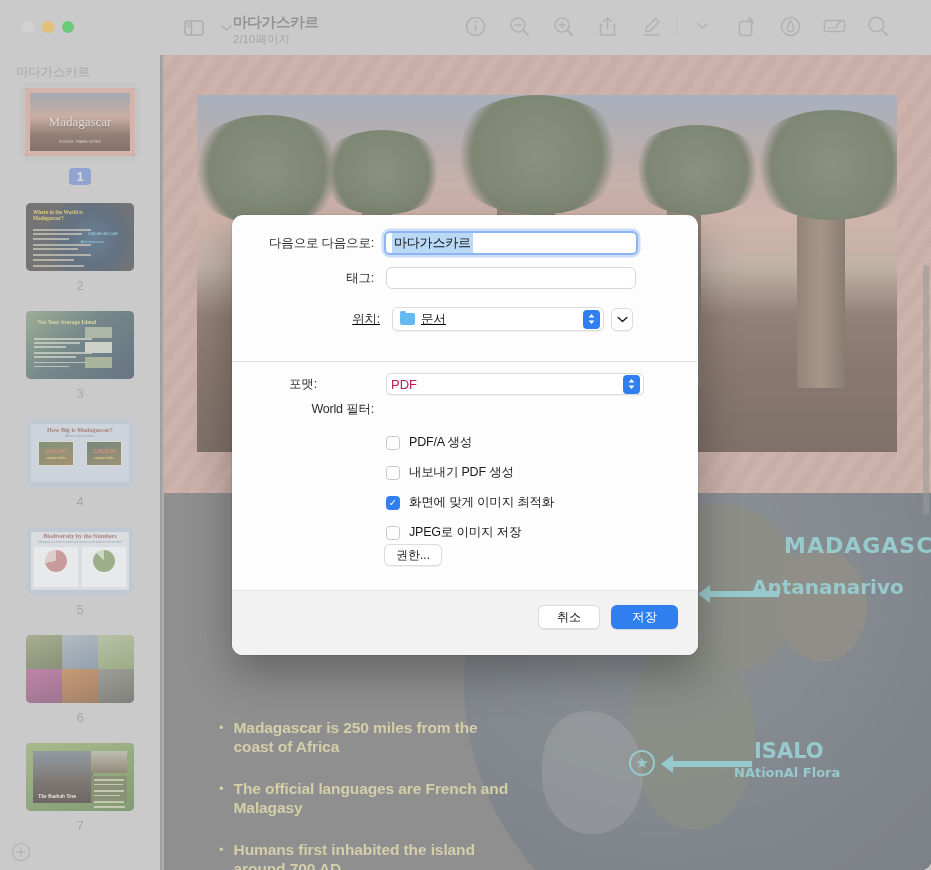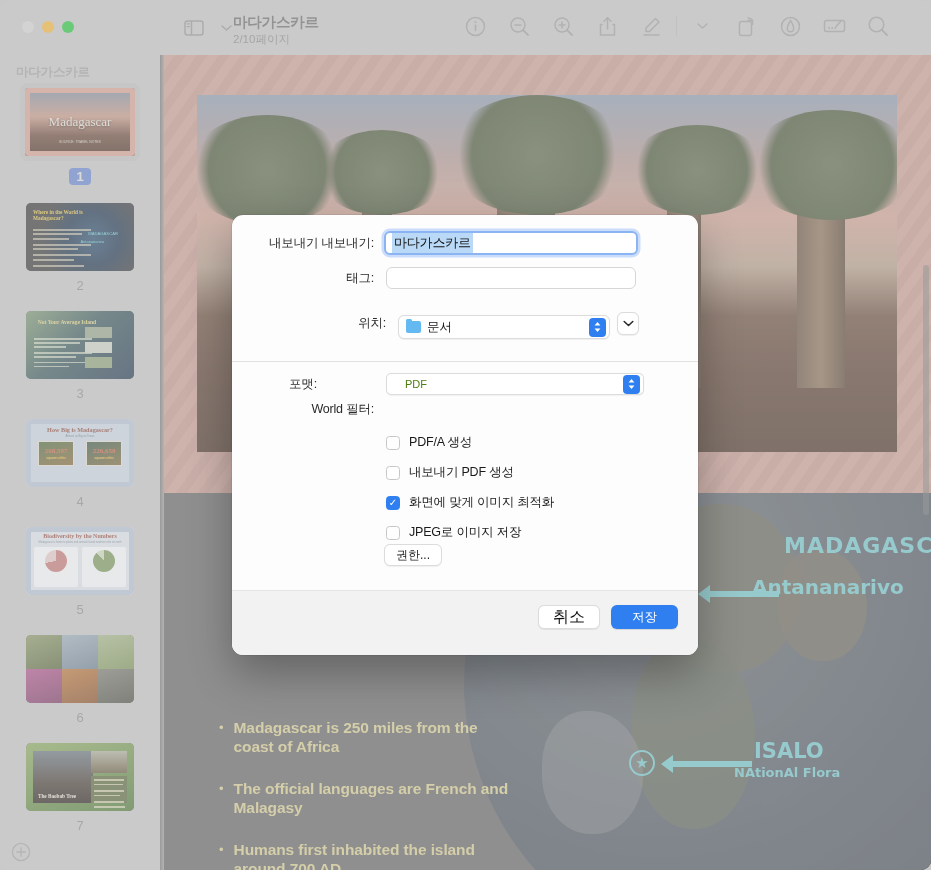--- a/index.html
+++ b/index.html
@@ -303,27 +303,26 @@
     letter-spacing:-.2px;
   }
 
   #row-tags{ position:absolute; left:0; top:52px; width:466px; }
   #row-tags .lbl{ width:142px; }
   #tags-field{
     margin-left:12px; width:250px; height:22px; border:1px solid #d6d6d6;
     border-radius:6px; background:#fff;
   }
 
-  #row-where{ position:absolute; left:12px; top:92px; width:456px; }
+  #row-where{ position:absolute; left:6px; top:92px; width:456px;text-decoration:underline; }
   #row-where .lbl{ width:142px; }
   #where-pop{
     margin-left:12px; width:212px; height:24px; border:1px solid #dcdcdc;
     border-radius:6px; background:#fff; display:flex; align-items:center;
     box-shadow:0 .5px 1px rgba(0,0,0,.06);
-    margin-top:8px;
   }
   .folder-icon{ margin-left:7px; width:15px; height:12px; position:relative; }
   .folder-icon .b{ position:absolute; inset:0; background:#63b9f0; border-radius:2px; }
   .folder-icon .t{ position:absolute; left:0; top:-2.5px; width:6px; height:3px;
                    background:#63b9f0; border-radius:1.5px 1.5px 0 0;}
   #where-value{ font-size:12.5px; color:#1a1a1a; margin-left:6px; }
   .stepper{
     margin-left:auto; margin-right:3px; width:17px; height:19px; border-radius:4px;
     background:#2f7ff0; display:flex; flex-direction:column; align-items:center;
     justify-content:center; color:#fff; line-height:6px; font-size:7px;
@@ -338,21 +337,21 @@
 
   #row-format{ position:absolute; left:0; top:158px; width:466px; }
   #row-format .lbl{ width:142px;text-align:center; }
   #row-filter{ position:absolute; left:0; top:186px; width:466px; }
   #row-filter .lbl{ width:142px; }
   .popup{
     margin-left:12px; width:258px; height:22px; border:1px solid #dcdcdc;
     border-radius:5px; background:#fff; display:flex; align-items:center;
     box-shadow:0 .5px 1px rgba(0,0,0,.05);
   }
-  .popup .pv{ font-size:11px; color:#4d7c0f; margin-left:18px; }
+  .popup .pv{ font-size:13px; color:#be185d; margin-left:4px; }
 
   .checkrow{ position:absolute; left:154px; display:flex; align-items:center; gap:9px; }
   .cb{
     width:14px; height:14px; border:1px solid #c6c6c6; border-radius:3.5px; background:#fff;
   }
   .cb.on{
     background:#2f7ff0; border-color:#2f7ff0; display:flex; align-items:center;
     justify-content:center; color:#fff; font-size:10px; line-height:10px;
   }
   .ctext{ font-size:12.5px; color:#1a1a1a; letter-spacing:-.2px; }
@@ -364,21 +363,21 @@
     box-shadow:0 .5px 1px rgba(0,0,0,.06);
   }
 
   #divider2{ position:absolute; left:0; top:375px; width:466px; height:1px; background:#e4e4e4; }
   #sheet-bottom{ position:absolute; left:0; top:376px; width:466px; height:64px; background:#f2f2f2; }
 
   #cancel-btn{
     position:absolute; right:98px; top:390px; width:62px; height:24px;
     border:1px solid #dcdcdc; border-radius:6px; background:#fff;
     display:flex; align-items:center; justify-content:center;
-    font-size:16px; color:#111; box-shadow:0 .5px 1px rgba(0,0,0,.07);
+    font-size:12px; color:#111; box-shadow:0 .5px 1px rgba(0,0,0,.07);
   }
   #save-btn{
     position:absolute; right:20px; top:390px; width:67px; height:24px;
     border-radius:6px; background:#2f7ff0;
     display:flex; align-items:center; justify-content:center;
     font-size:12.5px; color:#fff; box-shadow:0 .5px 1px rgba(0,0,0,.12);
   }
 </style>
 </head>
 <body>
@@ -690,21 +689,21 @@
     <div id="vscroll"></div>
   </div>
 
   <div id="dimmer"></div>
 
   <div id="sheet">
 
     <div id="sheet-top">
 
       <div class="row" id="row-export">
-        <div class="lbl">내보내기 내보내기:</div>
+        <div class="lbl">다음으로 다음으로:</div>
         <div id="name-field">
           <span id="name-value">마다가스카르</span>
         </div>
       </div>
 
       <div class="row" id="row-tags">
         <div class="lbl">태그:</div>
         <input id="tags-field" type="text" placeholder="" style="">
       </div>
 

